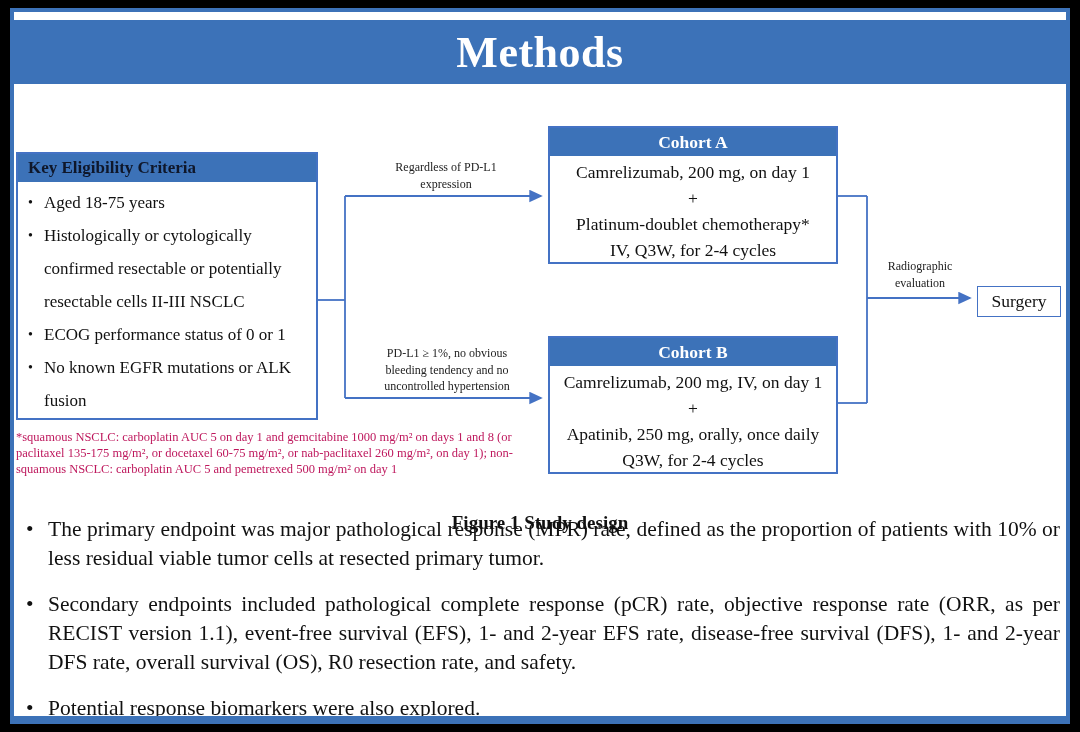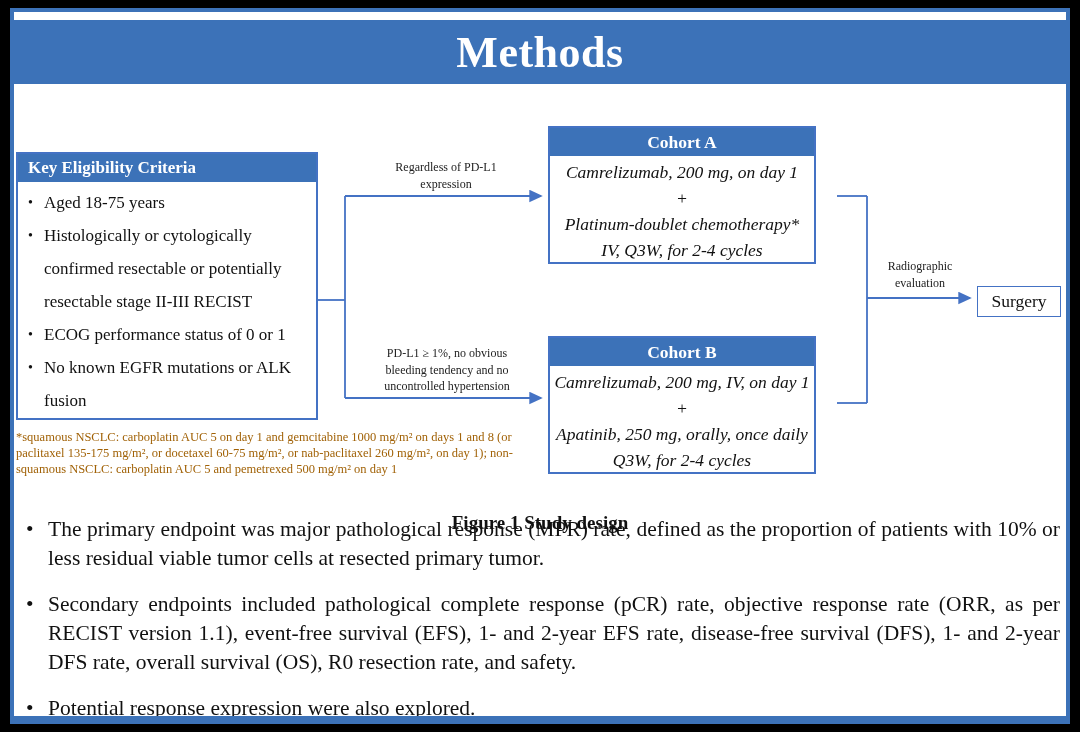--- a/index.html
+++ b/index.html
@@ -33,56 +33,56 @@
   .intro{
     position:absolute;left:12px;top:74px;right:12px;
   }
   
   .diagram-svg{position:absolute;left:0;top:0;width:1060px;height:716px;pointer-events:none;}
   .elig-box{
     position:absolute;left:6px;top:144px;width:302px;height:268px;
     border:2px solid #4472c4;background:#fff;box-sizing:border-box;
   }
   .elig-header{
-    height:28px;line-height:28px;background:#3c72b8;color:#ffffff;
+    height:28px;line-height:28px;background:#3c72b8;color:#0f172a;
     font-weight:700;font-size:17px;padding-left:10px;
   }
   .elig-list{
     list-style:none;margin:4px 0 0 0;padding:0 2px 16px 6px;
   }
   .elig-list li{
     position:relative;padding-left:20px;font-size:17px;line-height:33px;
   }
   .elig-list li::before{content:"\2022";position:absolute;left:4px;top:0;font-size:14px;}
   .cohort-box{
-    position:absolute;width:268px;height:138px;border:2px solid #4472c4;
+    position:absolute;width:290px;height:138px;border:2px solid #4472c4;
     background:#fff;box-sizing:border-box;
   }
   .cohort-a{left:538px;top:118px;}
   .cohort-b{left:538px;top:328px;}
   .cohort-header{
     height:28px;line-height:28px;background:#3c72b8;color:#fff;
     font-weight:700;font-size:17.5px;text-align:center;
   }
   .cohort-body{padding-top:3px;}
-  .cohort-body div{font-size:17.5px;line-height:26px;text-align:center;font-style:italic;}
+  .cohort-body div{font-size:17.5px;line-height:26px;text-align:center;}
   .flow-label{
     position:absolute;text-align:center;font-size:12px;line-height:16.5px;color:#222;
   }
   .label-top{left:346px;top:151px;width:180px;}
   .label-bottom{left:343px;top:337px;width:188px;}
   .label-eval{left:855px;top:250px;width:110px;}
   .surgery-box{
     position:absolute;left:967px;top:278px;width:84px;height:31px;
     border:1.5px solid #4472c4;background:#fff;box-sizing:border-box;
     display:flex;align-items:center;justify-content:center;font-size:17.5px;font-family:Liberation Serif, serif;
   }
   .footnote{
     position:absolute;left:6px;top:421px;width:536px;
-    font-size:12.5px;line-height:16px;color:#a16207;
+    font-size:12.5px;line-height:16px;color:#be185d;
   }
   .caption{
     position:absolute;left:0;top:504px;width:100%;text-align:center;
     font-weight:700;font-size:19px;
   }
   .endpoints{
     position:absolute;left:12px;top:507px;right:10px;
   }
   .endpoints .bullet{margin-bottom:17px;text-align:justify;}
   .endpoints .bullet:last-child{margin-bottom:0;}
@@ -112,21 +112,21 @@
       <path d="M857,188 V395"></path>
       <path d="M827,395 H857"></path>
       <path d="M857,290 H960" marker-end="url(#arrow)"></path>
     </g>
   </svg>
 
   <div class="elig-box">
     <div class="elig-header">Key Eligibility Criteria</div>
     <ul class="elig-list">
       <li>Aged 18-75 years</li>
-      <li>Histologically or cytologically confirmed resectable or potentially resectable stage II-III RECIST</li>
+      <li>Histologically or cytologically confirmed resectable or potentially resectable cells II-III NSCLC</li>
       <li>ECOG performance status of 0 or 1</li>
       <li>No known EGFR mutations or ALK fusion</li>
     </ul>
   </div>
 
   <div class="flow-label label-top">
     <div>Regardless of PD-L1</div>
     <div>expression</div>
   </div>
   <div class="flow-label label-bottom">
@@ -162,17 +162,17 @@
   <div class="surgery-box">
     <span>Surgery</span>
   </div>
 
   <div class="footnote">*squamous NSCLC: carboplatin AUC 5 on day 1 and gemcitabine 1000 mg/m² on days 1 and 8 (or paclitaxel 135-175 mg/m², or docetaxel 60-75 mg/m², or nab-paclitaxel 260 mg/m², on day 1); non-squamous NSCLC: carboplatin AUC 5 and pemetrexed 500 mg/m² on day 1</div>
   <div class="caption">Figure 1 Study design</div>
 
   <div class="endpoints">
     <div class="bullet">The primary endpoint was major pathological response (MPR) rate, defined as the proportion of patients with 10% or less residual viable tumor cells at resected primary tumor.</div>
     <div class="bullet">Secondary endpoints included pathological complete response (pCR) rate, objective response rate (ORR, as per RECIST version 1.1), event-free survival (EFS), 1- and 2-year EFS rate, disease-free survival (DFS), 1- and 2-year DFS rate, overall survival (OS), R0 resection rate, and safety.</div>
-    <div class="bullet">Potential response expression were also explored.</div>
+    <div class="bullet">Potential response biomarkers were also explored.</div>
   </div>
 
   <div class="bottom-bar"></div>
 </div>
 
 </body></html>

